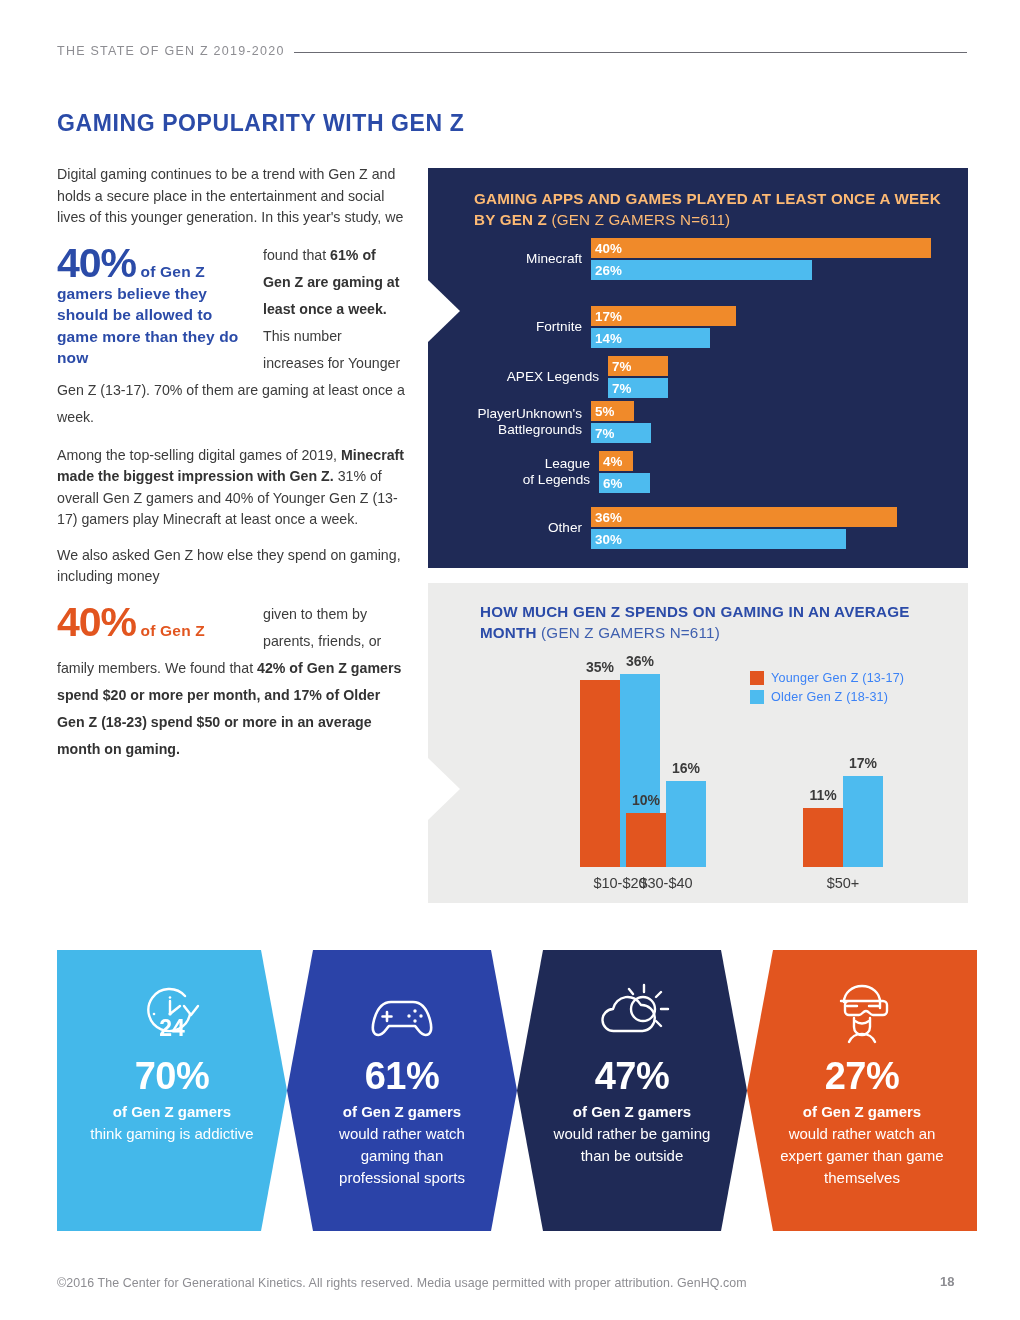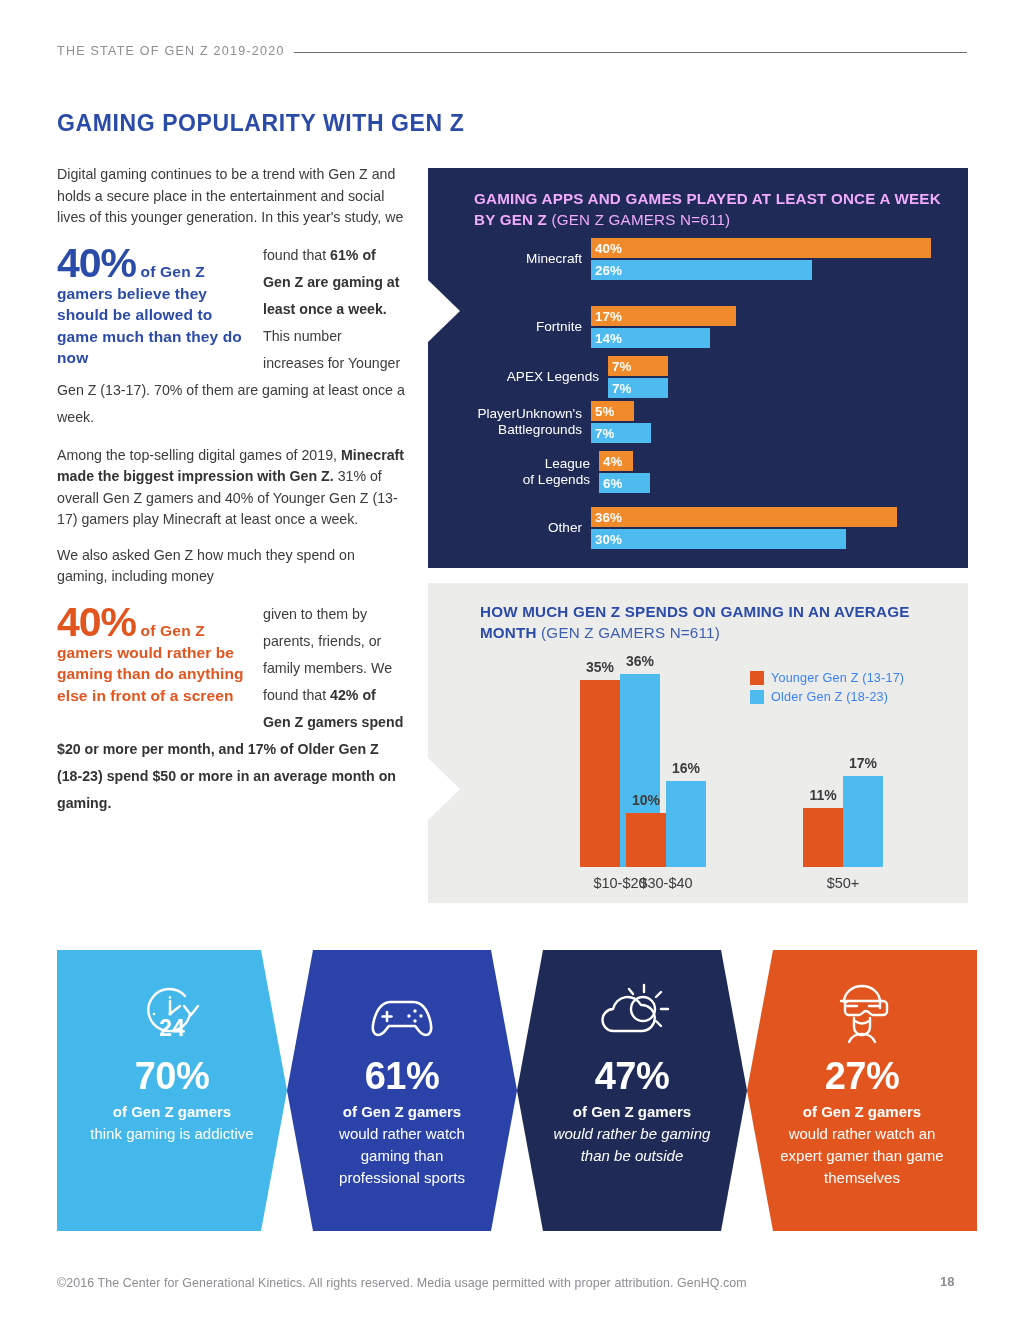--- a/index.html
+++ b/index.html
@@ -53,21 +53,21 @@
     position:absolute; left:428px; top:168px; width:540px; height:400px;
     background:#1f2a56;
   }
   .chart1 .notch {
     position:absolute; left:0; top:112px; width:32px; height:62px;
     background:#ffffff;
     clip-path:polygon(0 0, 0 100%, 100% 50%);
   }
   .chart1-title {
     position:absolute; left:46px; top:20px; width:470px;
-    color:#f0abfc; font-size:15.2px; font-weight:bold; line-height:21px; letter-spacing:0.2px;
+    color:#fdba74; font-size:15.2px; font-weight:bold; line-height:21px; letter-spacing:0.2px;
   }
   .chart1-title .n { font-weight:normal; letter-spacing:0.2px; }
 
   .h-plot { position:absolute; left:0; top:70px; width:540px; height:320px; }
   .h-row { position:absolute; left:0; width:540px; display:flex; align-items:center; }
   .h-label {
     width:163px; text-align:right; padding-right:9px;
     color:#ffffff; font-size:13.6px; line-height:16.5px;
     box-sizing:border-box;
   }
@@ -153,36 +153,35 @@
   </div>
 
   <div class="section-title">GAMING POPULARITY WITH GEN Z</div>
 
   <div class="textcol">
     <p class="tight">Digital gaming continues to be a trend with Gen Z and holds a secure place in the entertainment and social lives of this younger generation. In this year's study, we</p>
 
     <div class="pullwrap">
       <div class="pull blue">
         <span class="big">40%</span><span class="lead"> of Gen Z</span>
-        <span class="rest">gamers believe they should be allowed to game much than they do now</span>
+        <span class="rest">gamers believe they should be allowed to game more than they do now</span>
       </div>
       <div class="flowtext">
         <span>found that </span><b>61% of Gen Z are gaming at least once a week.</b><span> This number increases for Younger Gen Z (13-17). 70% of them are gaming at least once a week.</span>
       </div>
       <div class="clearer"></div>
     </div>
 
     <p style="margin-top:14px"><span>Among the top-selling digital games of 2019, </span><b>Minecraft made the biggest impression with Gen Z.</b><span> 31% of overall Gen Z gamers and 40% of Younger Gen Z (13-17) gamers play Minecraft at least once a week.</span></p>
 
-    <p class="tight">We also asked Gen Z how much they spend on gaming, including money</p>
+    <p class="tight">We also asked Gen Z how else they spend on gaming, including money</p>
 
     <div class="pullwrap">
       <div class="pull orange">
         <span class="big">40%</span><span class="lead"> of Gen Z</span>
-        <span class="rest">gamers would rather be gaming than do anything else in front of a screen</span>
       </div>
       <div class="flowtext">
         <span>given to them by parents, friends, or family members. We found that </span><b>42% of Gen Z gamers spend $20 or more per month, and 17% of Older Gen Z (18-23) spend $50 or more in an average month on gaming.</b>
       </div>
       <div class="clearer"></div>
     </div>
   </div>
 
   <div class="chart1">
     <div class="notch"></div>
@@ -339,21 +338,21 @@
         </div>
       </div>
   </div>
   <div class="legend2" id="legend2">
       <div class="legend-row">
         <span class="legend-sw" style="background: rgb(226, 85, 31);"></span>
         <span class="legend-tx">Younger Gen Z (13-17)</span>
       </div>
       <div class="legend-row">
         <span class="legend-sw" style="background: rgb(77, 187, 239);"></span>
-        <span class="legend-tx">Older Gen Z (18-23)</span>
+        <span class="legend-tx">Older Gen Z (18-31)</span>
       </div>
     </div>
 
   <div class="band" id="band">
       <div class="chev" style="left: 0px; width: 230px; background: rgb(68, 184, 234); clip-path: polygon(0px 0px, 204px 0px, 230px 50%, 204px 100%, 0px 100%);">
         <div class="chev-inner">
           <div class="icon">
             <svg width="66" height="60" viewBox="0 0 66 60" fill="none" stroke="#fff" stroke-width="2.4" stroke-linecap="round" stroke-linejoin="round">
         <path d="M46 12 A21 21 0 1 0 51 30"></path>
         <path d="M45 22 L52 31 L59 22"></path>
@@ -390,21 +389,21 @@
         <div class="chev-inner">
           <div class="icon">
             <svg width="80" height="62" viewBox="0 0 80 62" fill="none" stroke="#fff" stroke-width="2.4" stroke-linecap="round" stroke-linejoin="round">
         <path d="M52 10 v-7 M64 15 l5 -5 M69 27 h7 M64 39 l5 5 M41 12 l-4 -5"></path>
         <circle cx="51" cy="27" r="12"></circle>
         <path d="M22 49 a11 11 0 0 1 -1 -22 a15 15 0 0 1 28 -4 a10 10 0 0 1 1.5 26 z"></path>
       </svg>
           </div>
           <div class="pct">47%</div>
           <div class="l1">of Gen Z gamers</div>
-          <div class="l2" style="width: 164px; font-style: italic;">would rather be gaming than be outside</div>
+          <div class="l2" style="width: 164px;">would rather be gaming than be outside</div>
         </div>
       </div>
       <div class="chev" style="left: 690px; width: 230px; background: rgb(226, 85, 31); clip-path: polygon(26px 0px, 100% 0px, 100% 100%, 26px 100%, 0px 50%);">
         <div class="chev-inner">
           <div class="icon">
             <svg width="62" height="68" viewBox="0 0 62 68" fill="none" stroke="#fff" stroke-width="2.4" stroke-linecap="round" stroke-linejoin="round">
         <path d="M13 26 a18 16 0 0 1 36 0 v6"></path>
         <path d="M10 25 h42 a4 4 0 0 1 4 4 v6 a4 4 0 0 1 -4 4 h-10 c-3 0 -4 -4 -7 -4 c-3 0 -4 4 -7 4 h-10 a4 4 0 0 1 -4 -4 v-6 a4 4 0 0 1 4 -4 z" fill="none"></path>
         <path d="M16 30 h10 M38 30 h10"></path>
         <path d="M24 45 q7 5 14 0"></path>

